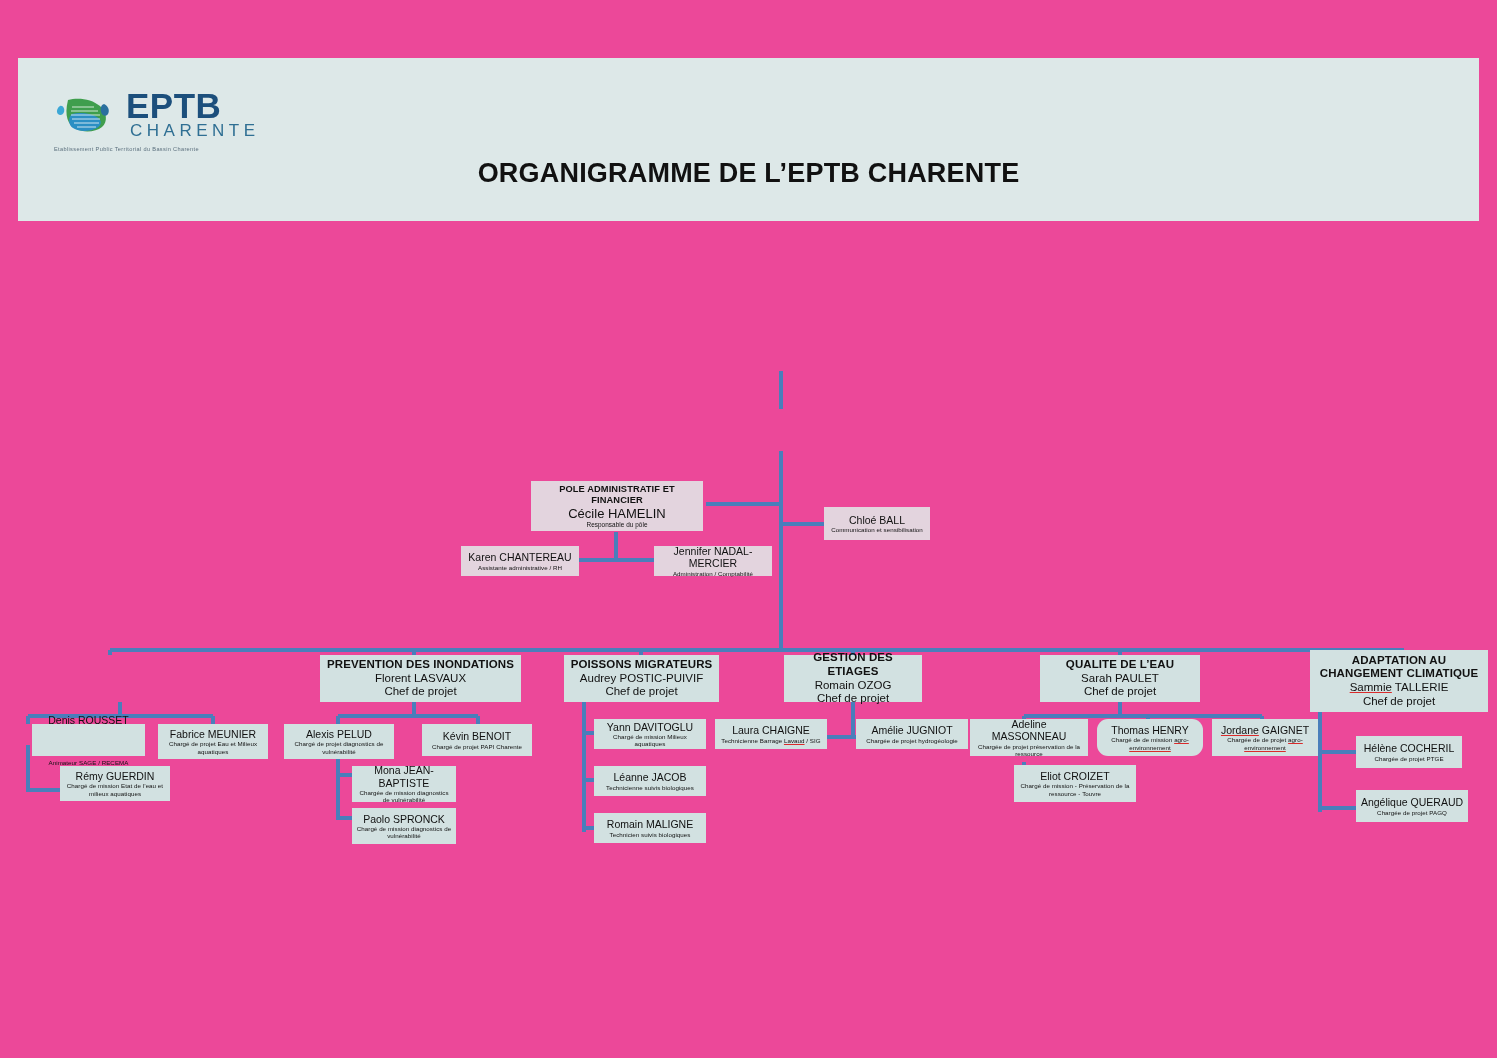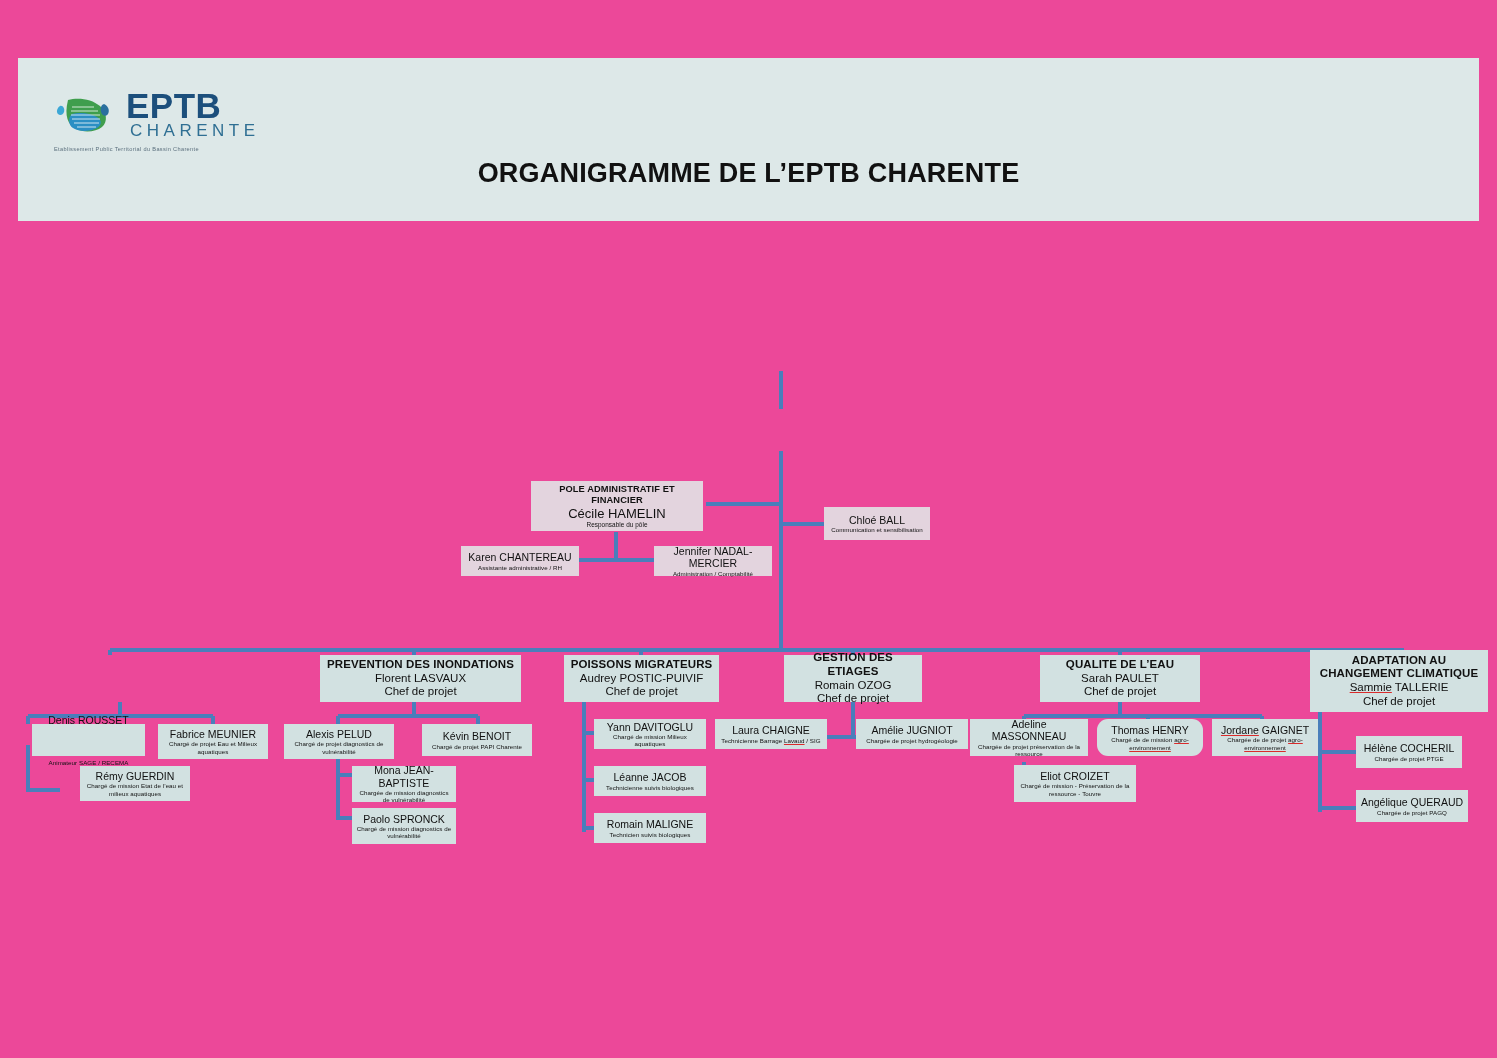--- a/index.html
+++ b/index.html
@@ -265,21 +265,21 @@
     <div class="node n-staff fill-teal" style="left:32px; top:724px; width:113px; height:32px;gap:32px;">
       <span class="t-name">Denis ROUSSET</span>
       <span class="t-sub">Animateur SAGE / RECEMA</span>
     </div>
 
     <div class="node n-staff fill-teal" style="left:158px; top:724px; width:110px; height:35px;">
       <span class="t-name">Fabrice MEUNIER</span>
       <span class="t-sub">Chargé de projet Eau et Milieux aquatiques</span>
     </div>
 
-    <div class="node n-staff fill-teal" style="left:60px; top:766px; width:110px; height:35px;margin-left:20px;">
+    <div class="node n-staff fill-teal" style="left:60px; top:766px; width:110px; height:35px;">
       <span class="t-name">Rémy GUERDIN</span>
       <span class="t-sub">Chargé de mission Etat de l’eau et milieux aquatiques</span>
     </div>
 
     <div class="node n-dept fill-teal" style="left:320px; top:655px; width:201px; height:47px;">
       <span class="t-title">PREVENTION DES INONDATIONS</span>
       <span class="t-name">Florent LASVAUX</span>
       <span class="t-role">Chef de projet</span>
     </div>
 

